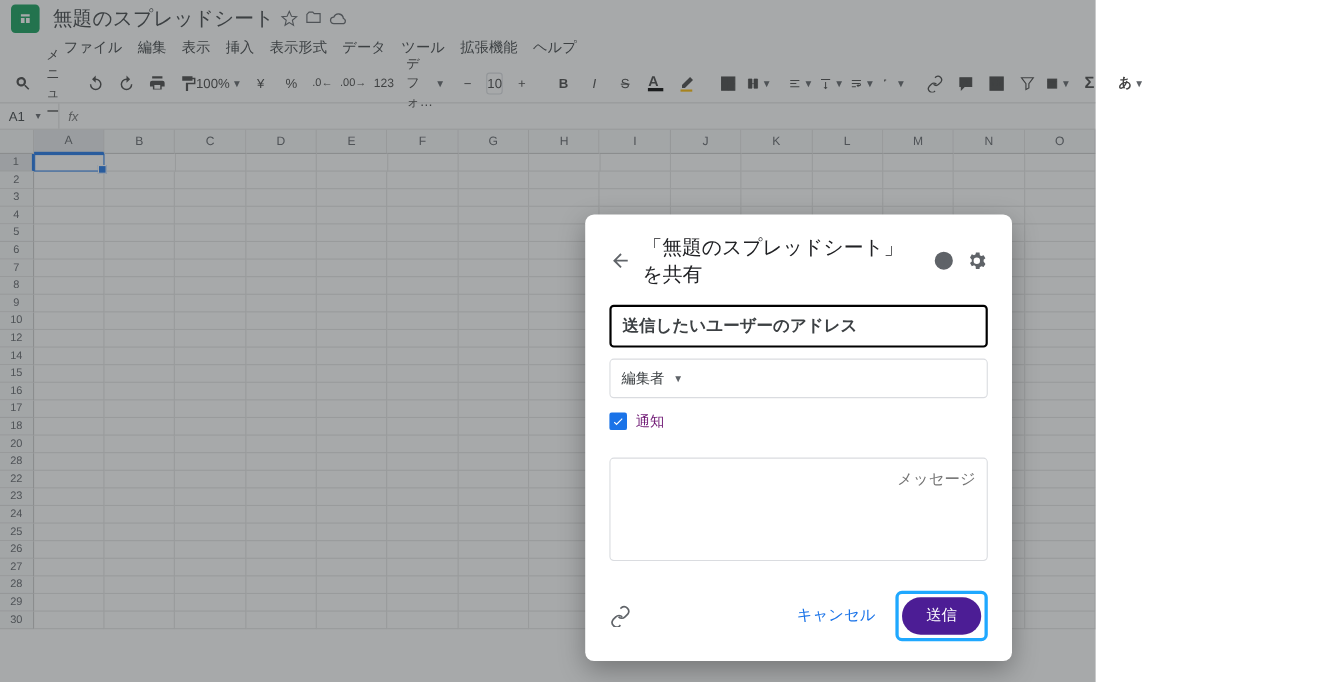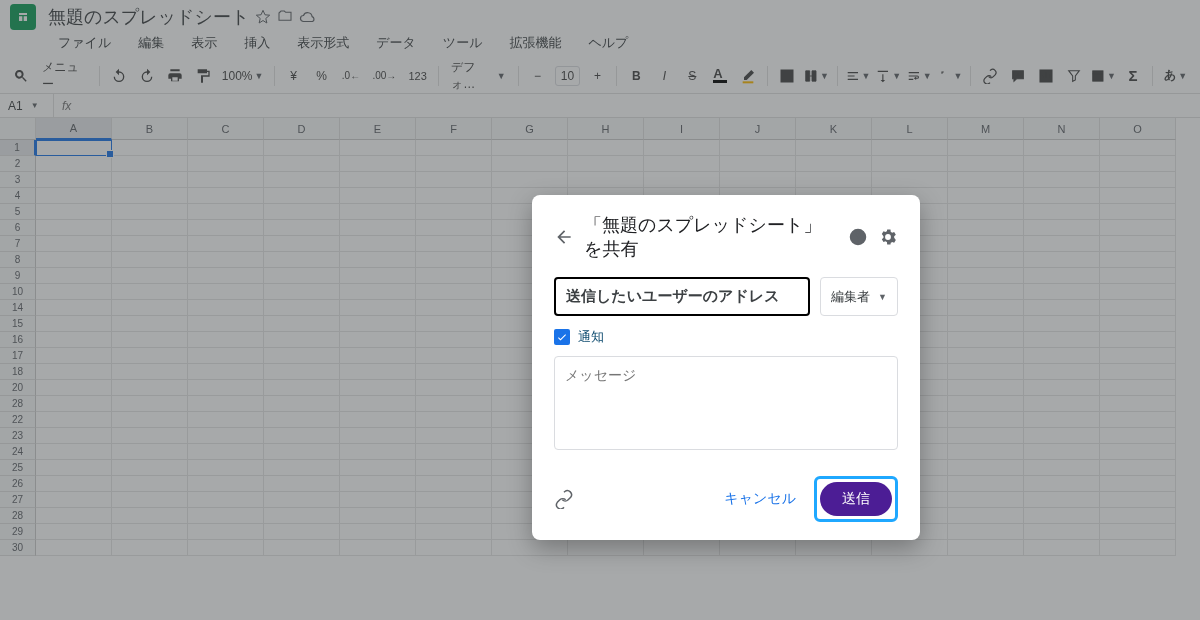--- a/index.html
+++ b/index.html
@@ -1,26 +1,26 @@
 <!DOCTYPE html>
 <html><head>
 <meta charset="utf-8">
 <style>
   * { box-sizing: border-box; margin: 0; padding: 0; }
   html, body { width: 1200px; height: 620px; font-family: "Helvetica Neue", Arial, "Hiragino Sans", sans-serif; overflow: hidden; background: #fff; color: #3c4043; }
-  .app { position: relative; width: 1200px; height: 620px; }
+  .app { position: relative; width: 996px; height: 620px; }
 
   
   .header { padding: 6px 10px 0 10px; }
   .titlebar { display: flex; align-items: center; gap: 6px; height: 22px; }
   .logo { width: 26px; height: 26px; background: #0f9d58; border-radius: 4px; display: flex; align-items: center; justify-content: center; }
   .logo svg { fill: #fff; }
   .doc-title { font-size: 18px; color: #3c4043; margin-left: 6px; }
   .titlebar .tico { color: #5f6368; display: flex; align-items: center; }
-  .menubar { display: flex; gap: 27px; padding: 6px 4px 6px 48px; font-size: 13px; color: #3c4043; }
+  .menubar { display: flex; gap: 14px; padding: 6px 4px 6px 48px; font-size: 13px; color: #3c4043; }
   .menubar span { cursor: pointer; }
 
   
   .toolbar { display: flex; align-items: center; gap: 6px; padding: 4px 10px; border-bottom: 1px solid #e0e0e0; font-size: 12px; color: #444; height: 36px; }
   .tb { display: flex; align-items: center; justify-content: center; min-width: 22px; height: 24px; color: #444; }
   .tb svg { width: 16px; height: 16px; fill: currentColor; }
   .tb.text { font-size: 12px; padding: 0 4px; }
   .sep { width: 1px; height: 20px; background: #e0e0e0; margin: 0 2px; }
   .zoom-box { border: 1px solid #dadce0; border-radius: 3px; width: 28px; height: 20px; display:flex; align-items:center; justify-content:center; font-size:12px; }
   .caret { font-size: 9px; color: #5f6368; margin-left: 2px; }
@@ -46,27 +46,27 @@
   .cell.sel { border:1.5px solid #1a73e8; position:relative; }
   .cell.sel::after { content:""; position:absolute; right:-3px; bottom:-3px; width:6px; height:6px; background:#1a73e8; border:1px solid #fff; }
 
   
   .scrim { position:absolute; inset:0; background:rgba(60,64,67,0.45); }
   .dialog { position:absolute; left:532px; top:195px; width:388px; background:#fff; border-radius:8px; box-shadow:0 8px 24px rgba(0,0,0,.3); padding:18px 22px 18px; }
   .dlg-head { display:flex; align-items:center; gap:10px; margin-bottom:16px; }
   .dlg-title { font-size:18px; color:#202124; flex:1; }
   .dlg-ico { color:#5f6368; display:flex; }
   .dlg-ico svg { width:20px; height:20px; fill:currentColor; }
-  .dlg-row1 { display:flex; gap:10px; margin-bottom:12px; }
+  .dlg-row1 { display:flex; gap:10px; margin-bottom:12px;flex-direction:column; }
   .addr-box { flex:1; border:2px solid #000; border-radius:4px; padding:8px 10px; font-size:15px; font-weight:600; }
   .role-box { border:1px solid #dadce0; border-radius:4px; padding:8px 10px; font-size:13px; color:#3c4043; display:flex; align-items:center; gap:6px; }
-  .chk-row { display:flex; align-items:center; gap:8px; font-size:13px; color:#0c4a6e; margin-bottom:10px; }
+  .chk-row { display:flex; align-items:center; gap:8px; font-size:13px; color:#701a75; margin-bottom:24px; }
   .chk { width:16px; height:16px; background:#1a73e8; border-radius:2px; display:flex; align-items:center; justify-content:center; }
   .chk svg { width:12px; height:12px; fill:#fff; }
-  .msg-box { width:100%; height:94px; border:1px solid #dadce0; border-radius:4px; padding:10px; font-size:14px; color:#888; resize:none; font-family:inherit; }
+  .msg-box { width:100%; height:94px; border:1px solid #dadce0; border-radius:4px; padding:10px; font-size:14px; color:#888; resize:none; font-family:inherit;text-align:right; }
   .dlg-foot { display:flex; align-items:center; margin-top:22px; }
   .spacer { flex:1; }
   .cancel-btn { color:#1a73e8; font-size:14px; background:none; border:none; padding:8px 12px; cursor:pointer; }
   .send-wrap { border:3px solid #1fa8ff; border-radius:6px; padding:3px; margin-left:6px; }
   .send-btn { background:#4c1d95; color:#fff; border:none; border-radius:18px; padding:8px 22px; font-size:14px; cursor:pointer; }
 </style>
 </head>
 <body>
 
 <div class="app">
@@ -455,20 +455,38 @@
           <div class="cell"></div>
           <div class="cell"></div>
           <div class="cell"></div>
           <div class="cell"></div>
           <div class="cell"></div>
           <div class="cell"></div>
           <div class="cell"></div>
           <div class="cell"></div>
         </div>
         <div class="row">
+          <div class="rowhead">12</div>
+          <div class="cell"></div>
+          <div class="cell"></div>
+          <div class="cell"></div>
+          <div class="cell"></div>
+          <div class="cell"></div>
+          <div class="cell"></div>
+          <div class="cell"></div>
+          <div class="cell"></div>
+          <div class="cell"></div>
+          <div class="cell"></div>
+          <div class="cell"></div>
+          <div class="cell"></div>
+          <div class="cell"></div>
+          <div class="cell"></div>
+          <div class="cell"></div>
+        </div>
+        <div class="row">
           <div class="rowhead">14</div>
           <div class="cell"></div>
           <div class="cell"></div>
           <div class="cell"></div>
           <div class="cell"></div>
           <div class="cell"></div>
           <div class="cell"></div>
           <div class="cell"></div>
           <div class="cell"></div>
           <div class="cell"></div>

